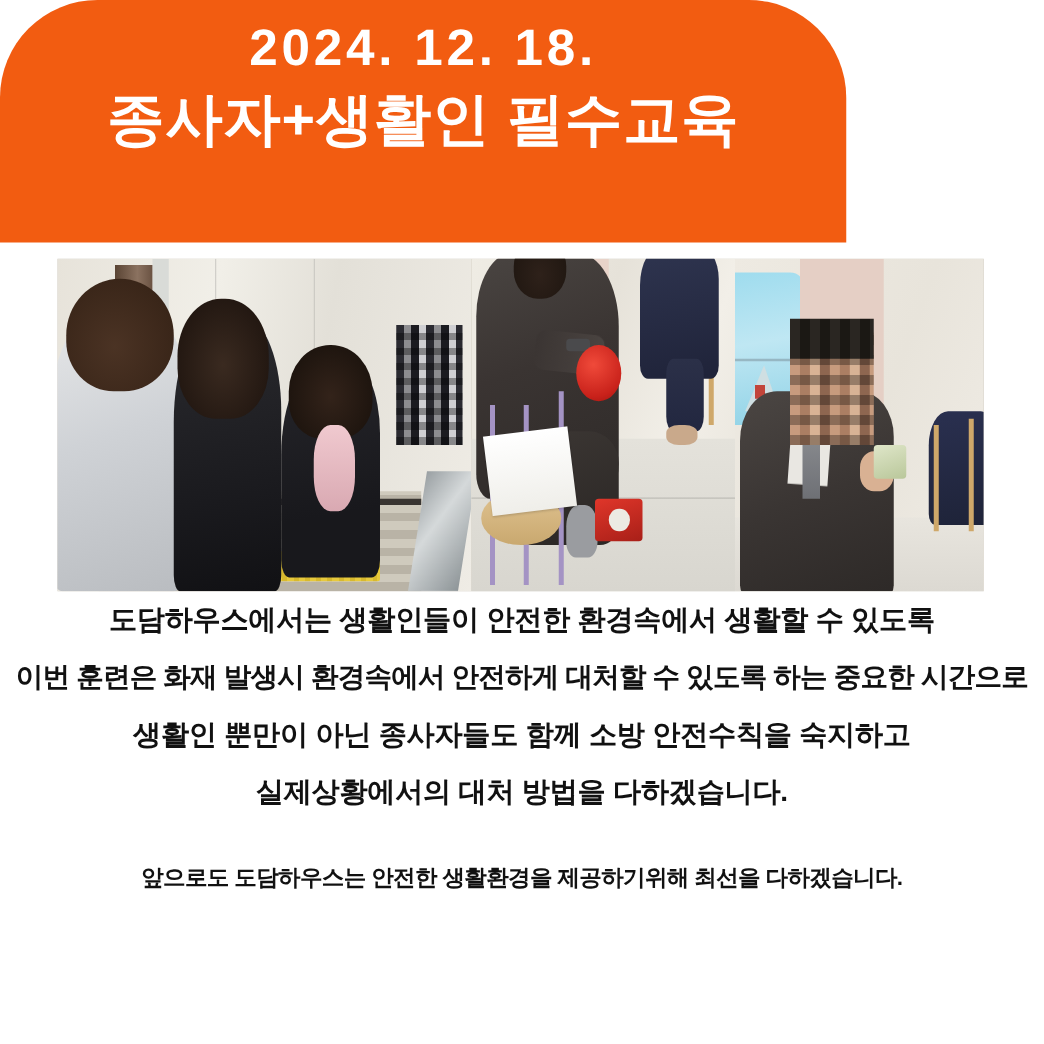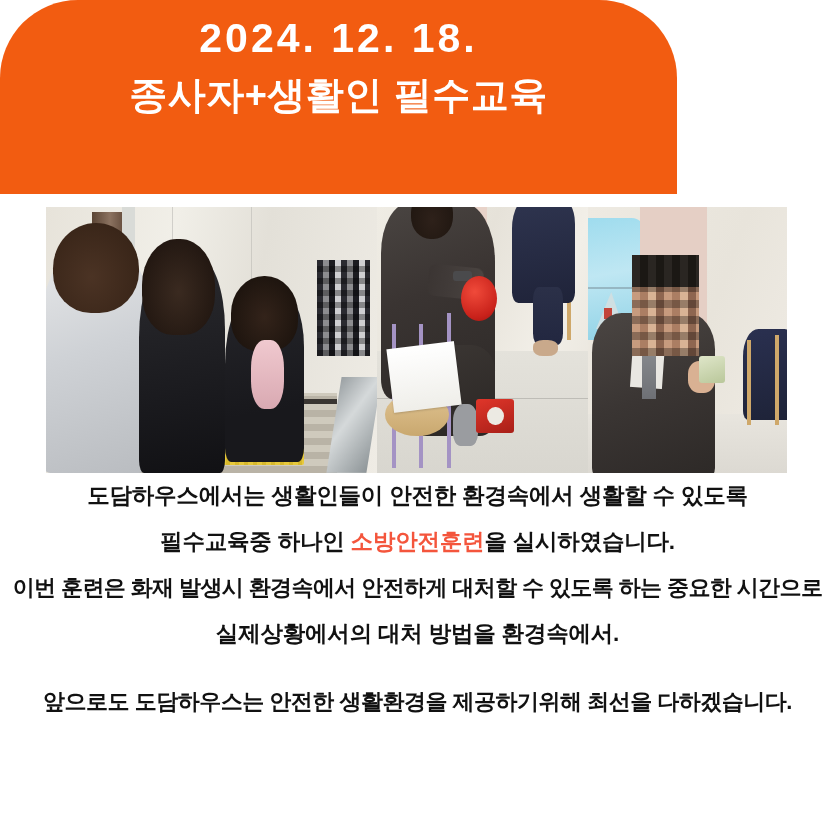--- a/index.html
+++ b/index.html
@@ -23,21 +23,21 @@
     overflow:hidden;
   }
   .header-line{
     color:#ffffff;
     font-weight:700;
     letter-spacing:0.5px;
     text-align:center;
     white-space:nowrap;
   }
   .hl-date{font-size:41px;line-height:56px;letter-spacing:3px;}
-  .hl-2{font-size:38px;line-height:58px;}
+  .hl-2{font-size:46px;line-height:58px;}
   .hl-3{font-size:38px;line-height:58px;}
 
   
   .collage{
     position:absolute;left:46px;top:207px;width:741px;height:266px;
     display:flex;overflow:hidden;background:#cfcabf;
   }
   .panel{position:relative;overflow:hidden;height:100%;}
   .p1{width:331px;}
   .p2{width:211px;}
@@ -166,21 +166,21 @@
   }
   .tline{
     color:#111111;
     font-weight:700;
     font-size:22.5px;
     line-height:46px;
     white-space:nowrap;
     letter-spacing:-0.2px;
   }
   .tline.wide{font-size:22px;letter-spacing:-0.6px;}
-  .tline.last{font-size:22px;letter-spacing:-0.5px;}
+  .tline.last{font-size:18px;letter-spacing:-0.5px;}
   .spacer{height:22px;}
   .hl{color:#f4553c;}
 </style>
 </head>
 <body>
 
 <div id="poster">
 
   <div class="header">
     <div class="header-line hl-date">2024. 12. 18.</div>
@@ -253,26 +253,26 @@
       <div class="shape p3-sitter"></div>
       <div class="shape p3-chairR"></div>
       <div class="shape p3-chairR2"></div>
     </div>
   </div>
 
   <div class="body-text">
 
     <div class="tline">도담하우스에서는 생활인들이 안전한 환경속에서 생활할 수 있도록</div>
 
-    <div class="tline"><span>필수교육중 하나인 </span><span class="hl">소방안전훈련</span><span>을 실시하였습니다.</span></div>
 
     <div class="tline wide">이번 훈련은 화재 발생시 환경속에서 안전하게 대처할 수 있도록 하는 중요한 시간으로</div>
 
-
-    <div class="tline">실제상황에서의 대처 방법을 환경속에서.</div>
+    <div class="tline">생활인 뿐만이 아닌 종사자들도 함께 소방 안전수칙을 숙지하고</div>
+
+    <div class="tline">실제상황에서의 대처 방법을 다하겠습니다.</div>
 
     <div class="spacer"></div>
 
 
     <div class="tline last">앞으로도 도담하우스는 안전한 생활환경을 제공하기위해 최선을 다하겠습니다.</div>
   </div>
 
 </div>
 
 </body></html>

